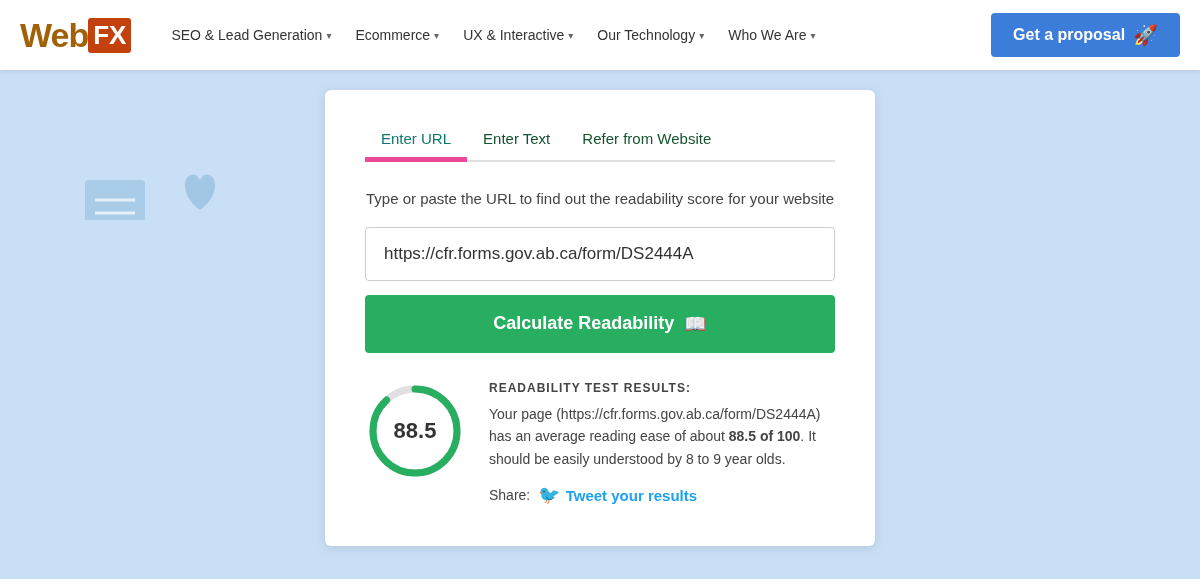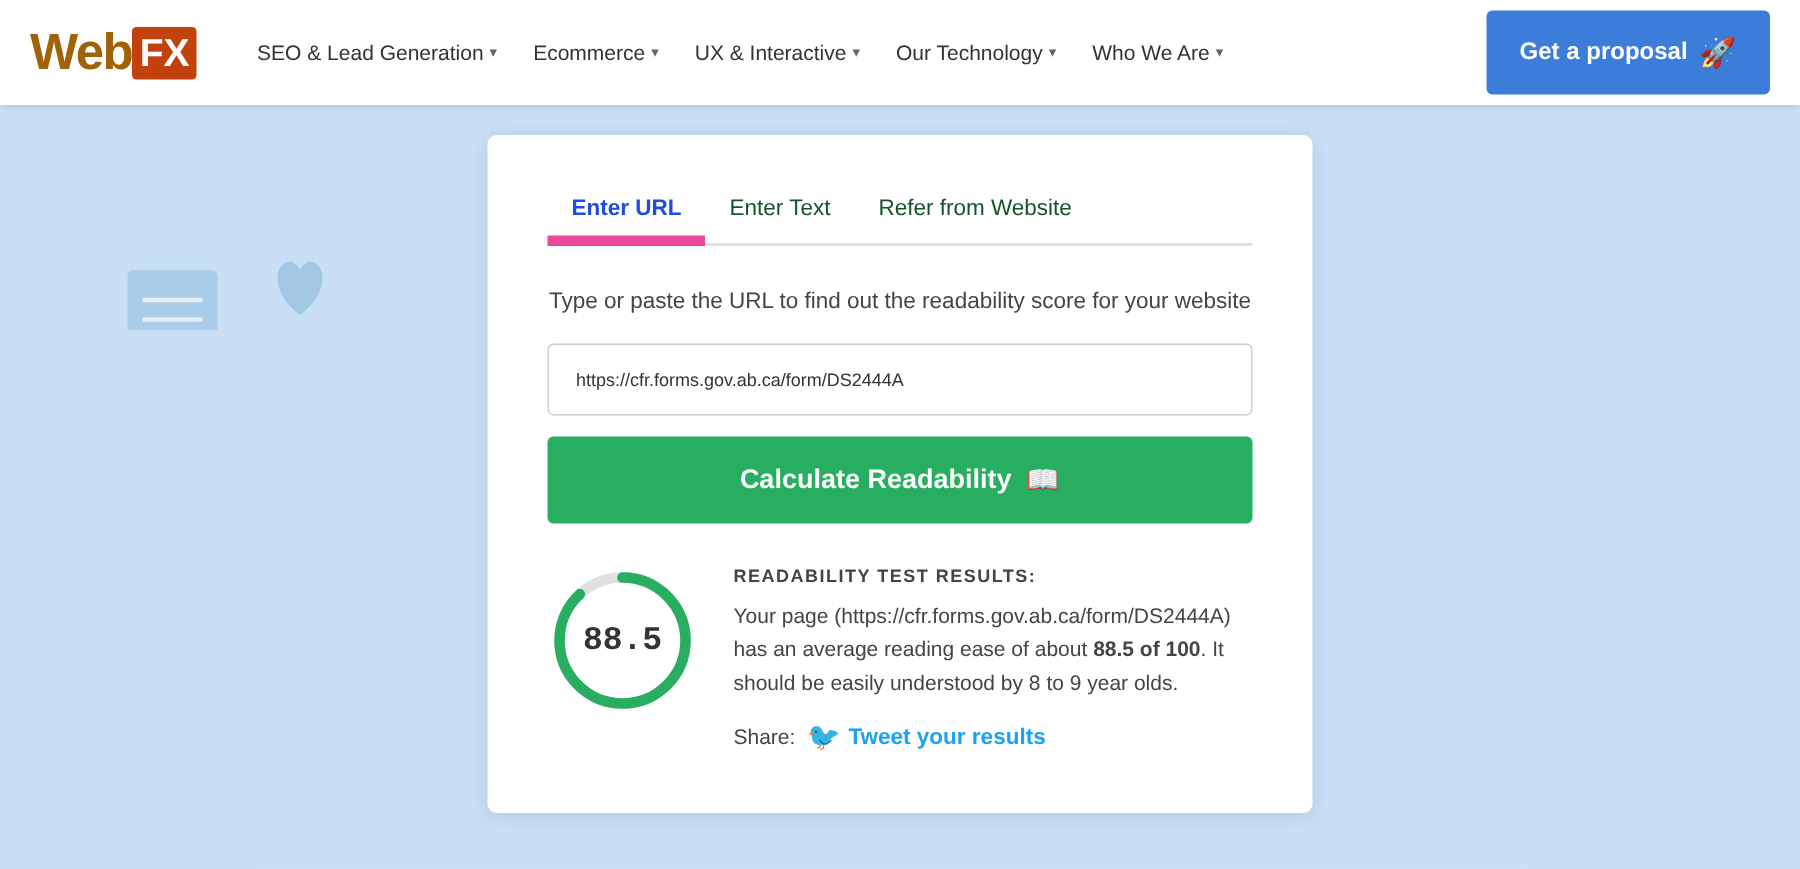--- a/index.html
+++ b/index.html
@@ -62,21 +62,21 @@
       border: none;
       padding: 14px 22px;
       font-size: 16px;
       font-weight: 700;
       border-radius: 4px;
       cursor: pointer;
       display: flex;
       align-items: center;
       gap: 8px;
       white-space: nowrap;
-      height: 56px;
+      height: 44px;
       margin-left: 12px;
     }
     .cta-button .rocket { font-size: 20px; }
 
     
     .bg-area {
       position: relative;
       background: #c8dff5;
       height: 509px;
       display: flex;
@@ -106,40 +106,40 @@
     }
     .tab {
       padding: 10px 16px;
       font-size: 15px;
       color: #14532d;
       cursor: pointer;
       border-bottom: 3px solid transparent;
       margin-bottom: -2px;
     }
     .tab.active {
-      color: #1d4ed8;
-      border-bottom: 7px solid #ec4899;
-      font-weight: 700;
+      color: #0f766e;
+      border-bottom: 5px solid #ec4899;
+      font-weight: 400;
     }
 
     
     .description {
       text-align: center;
       font-size: 15px;
       color: #444;
       margin-bottom: 20px;
     }
 
     
     .url-input {
       width: 100%;
       border: 1.5px solid #ccc;
       border-radius: 4px;
       padding: 16px 18px;
-      font-size: 12px;
+      font-size: 17px;
       color: #333;
       outline: none;
       margin-bottom: 14px;
     }
 
     
     .calc-button {
       width: 100%;
       background: #27ae60;
       color: #fff;
@@ -163,21 +163,20 @@
       gap: 24px;
       align-items: flex-start;
     }
 
     
     .score-circle-wrap {
       flex-shrink: 0;
       width: 100px;
       height: 100px;
       position: relative;
-      font-family: Liberation Mono, monospace;
     }
     .score-circle-wrap svg {
       transform: rotate(-90deg);
     }
     .score-number {
       position: absolute;
       top: 50%;
       left: 50%;
       transform: translate(-50%, -50%);
       font-size: 22px;

